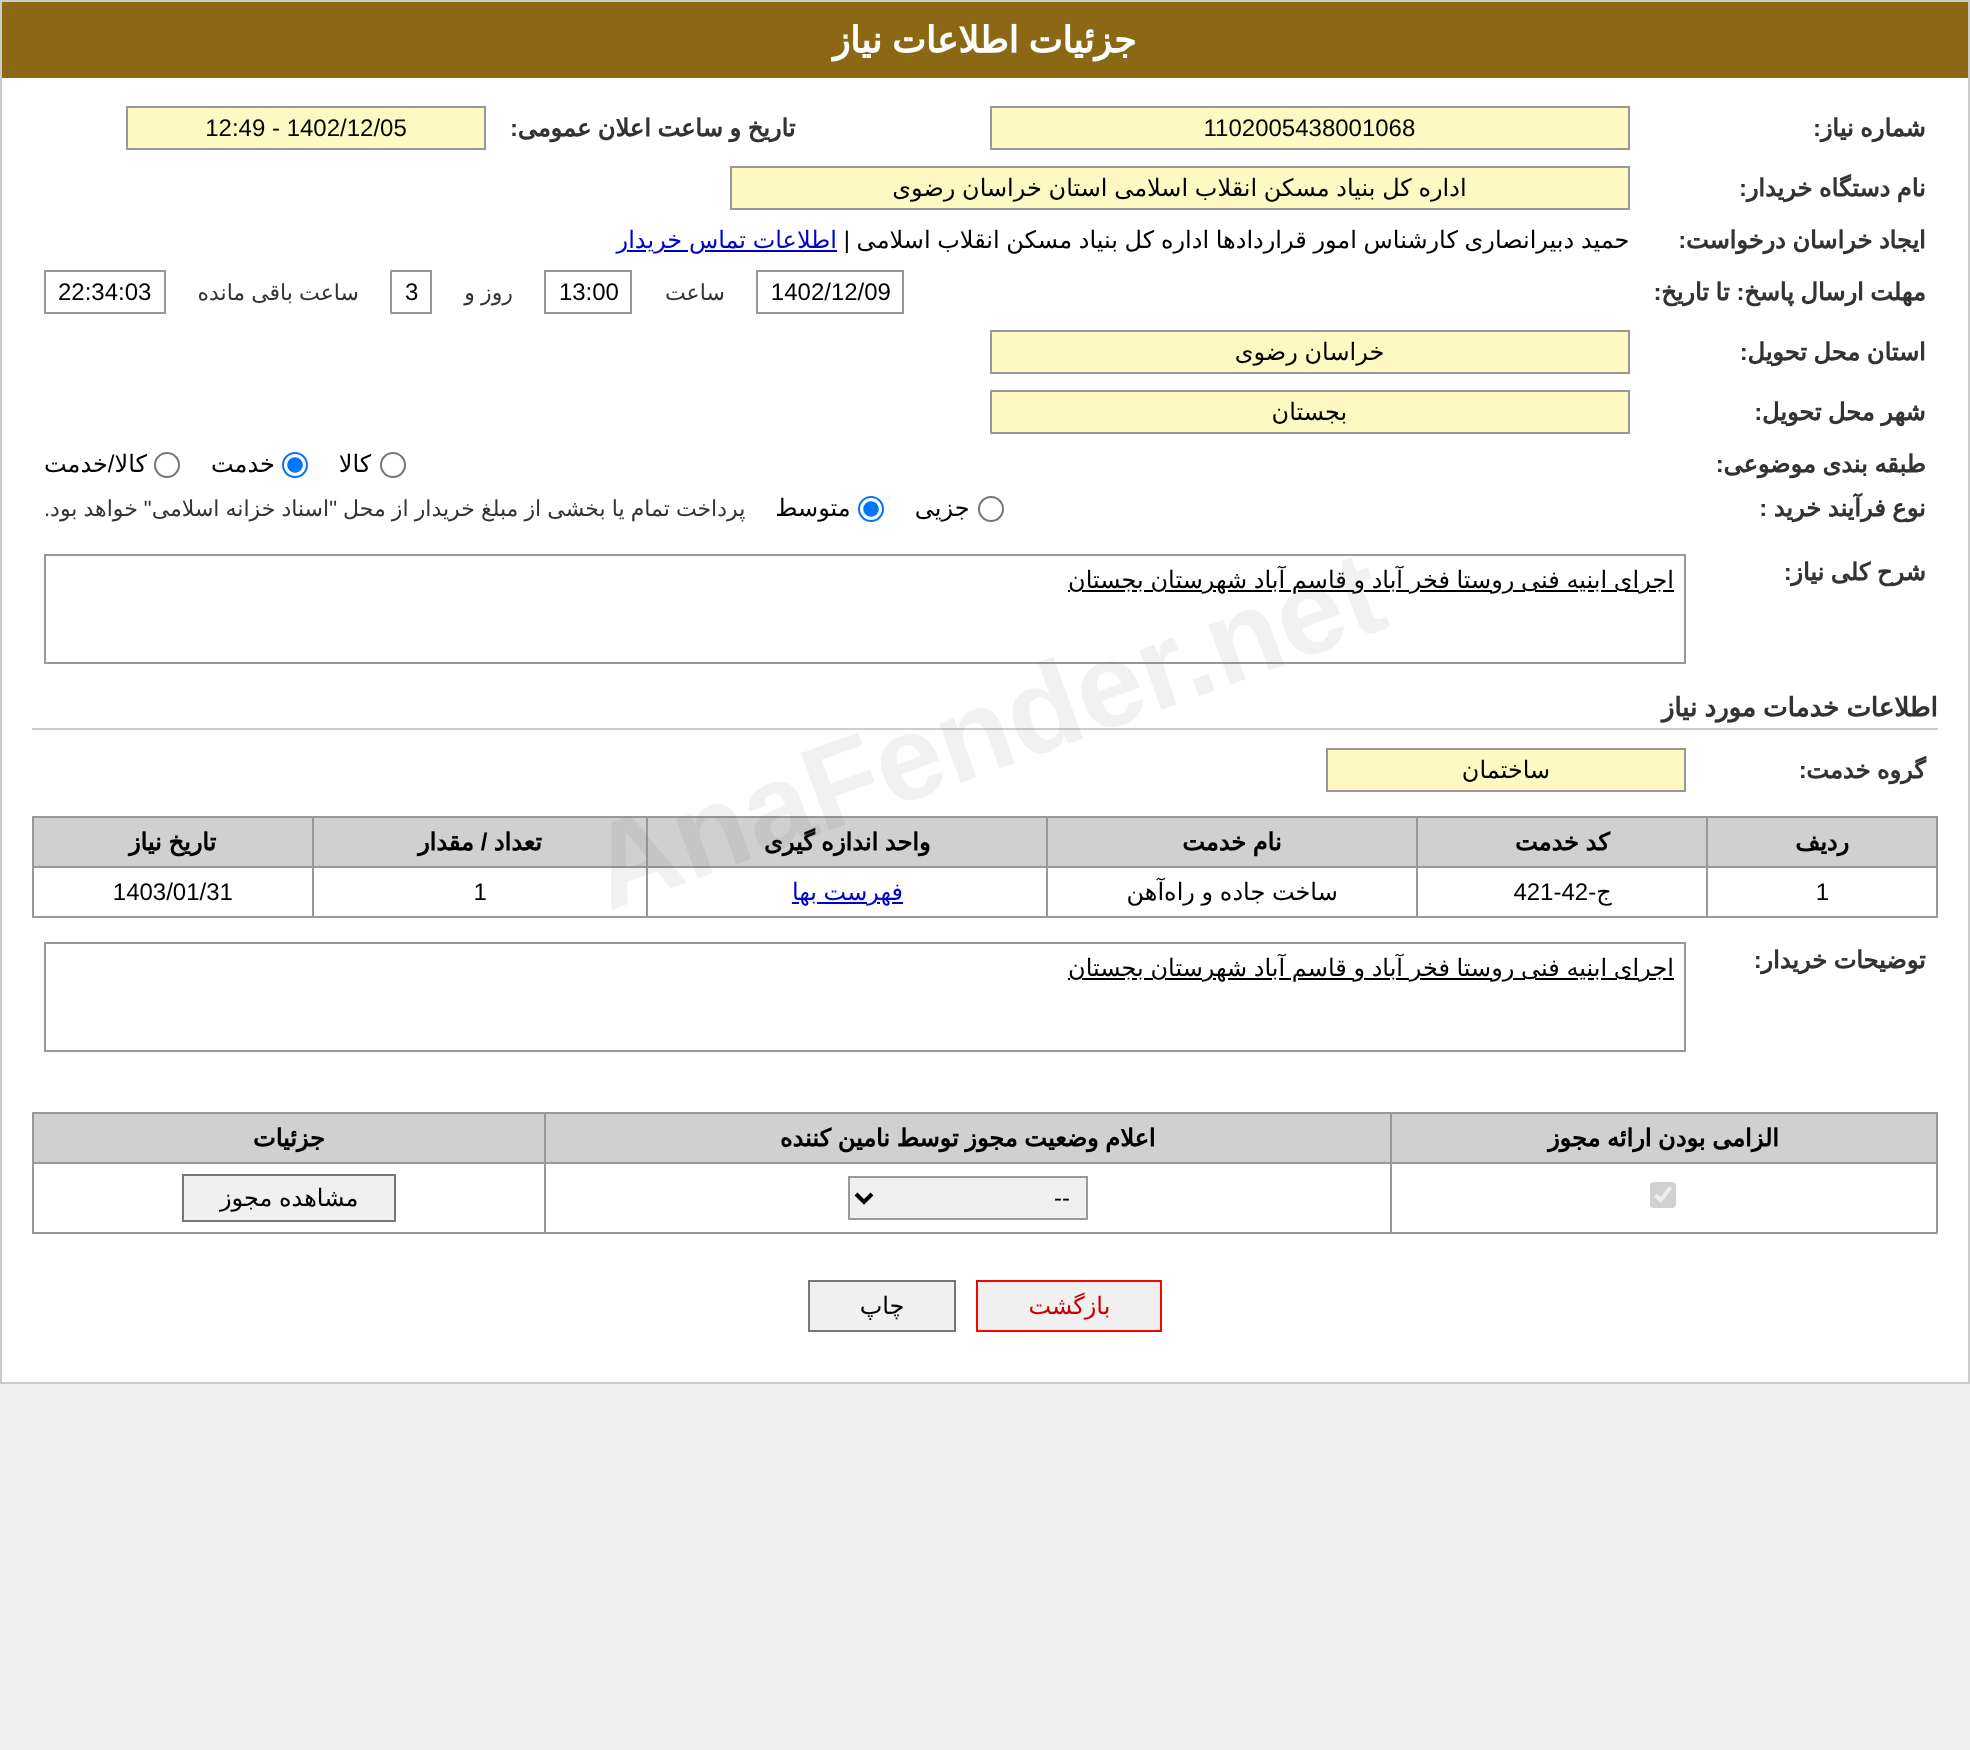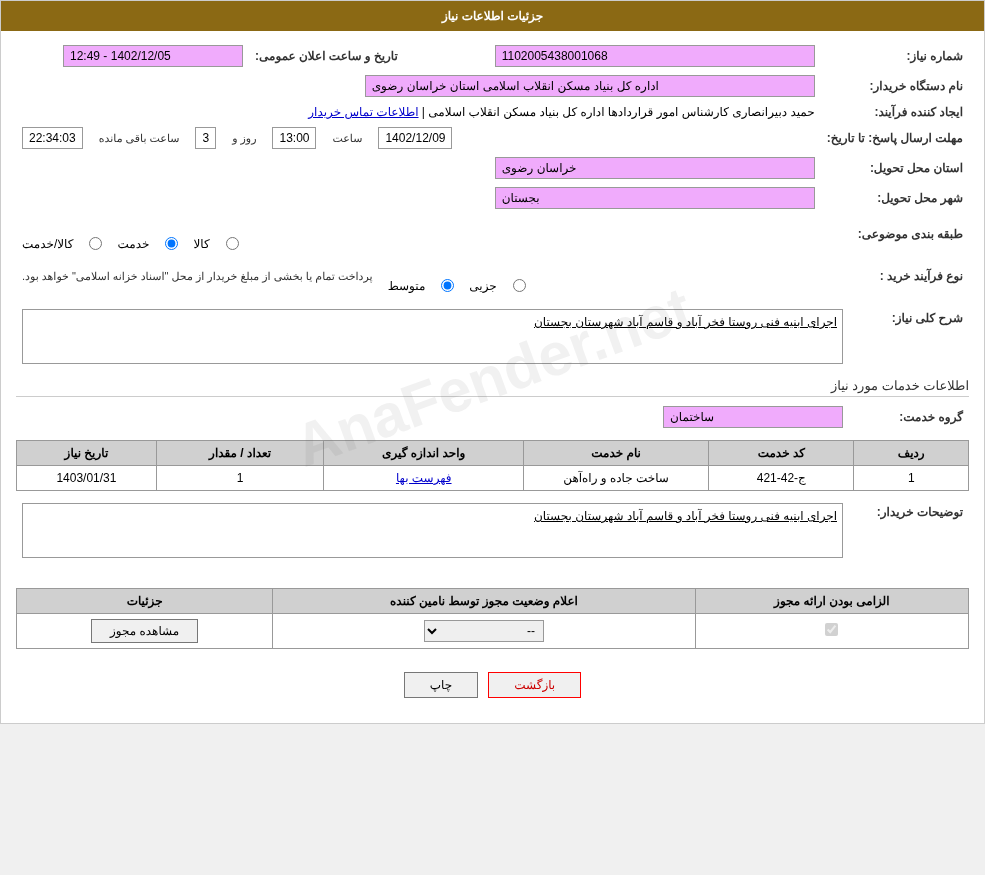--- a/index.html
+++ b/index.html
@@ -13,21 +13,21 @@
       max-width: 985px;
       margin: 0 auto;
       background: #fff;
       border: 1px solid #ccc;
     }
     .page-header {
       background: #8B6914;
       color: #fff;
       text-align: center;
       padding: 8px 10px;
-      font-size: 12px;
+      font-size: 18px;
       font-weight: bold;
     }
     .content-area {
       padding: 10px 15px;
     }
     .info-table {
       width: 100%;
       border-collapse: collapse;
       margin-bottom: 8px;
     }
@@ -40,54 +40,53 @@
       font-weight: bold;
       text-align: right;
       white-space: nowrap;
       width: 120px;
     }
     .value-cell {
       text-align: right;
     }
     .input-box {
       border: 1px solid #999;
-      background: #f0abfc;
+      background: #fef9c3;
       padding: 3px 6px;
       display: inline-block;
       min-width: 180px;
-      text-align: left;
+      text-align: center;
     }
     .input-box-wide {
       min-width: 320px;
     }
     .section-title {
-      font-weight: normal;
+      font-weight: bold;
       font-size: 13px;
       color: #333;
       margin: 10px 0 5px 0;
       border-bottom: 1px solid #ccc;
       padding-bottom: 3px;
     }
     .blue-link {
       color: #0000cc;
       text-decoration: underline;
       cursor: pointer;
     }
     .radio-group {
       display: flex;
       flex-direction: row-reverse;
       gap: 15px;
       align-items: center;
     }
     .radio-item {
       display: flex;
-      align-items: flex-start;
-      gap: 16px;
+      align-items: center;
+      gap: 4px;
       flex-direction: row-reverse;
-      margin-top: 20px;
     }
     .data-table {
       width: 100%;
       border-collapse: collapse;
       margin: 8px 0;
       border: 1px solid #999;
     }
     .data-table th {
       background: #d0d0d0;
       border: 1px solid #999;
@@ -240,21 +239,21 @@
       </tr>
 
       <tr>
         <td class="label-cell">نام دستگاه خریدار:</td>
         <td class="value-cell" colspan="3">
           <div class="input-box" style="min-width:450px;">اداره کل بنیاد مسکن انقلاب اسلامی استان خراسان رضوی</div>
         </td>
       </tr>
 
       <tr>
-        <td class="label-cell">ایجاد کننده فرآیند:</td>
+        <td class="label-cell">ایجاد خراسان درخواست:</td>
         <td class="value-cell" colspan="3">
           <span>حمید دبیرانصاری کارشناس امور قراردادها اداره کل بنیاد مسکن انقلاب اسلامی |</span>
           <span class="blue-link">اطلاعات تماس خریدار</span>
         </td>
       </tr>
 
       <tr>
         <td class="label-cell">مهلت ارسال پاسخ: تا تاریخ:</td>
         <td class="value-cell" colspan="3">
           <div class="time-fields">

